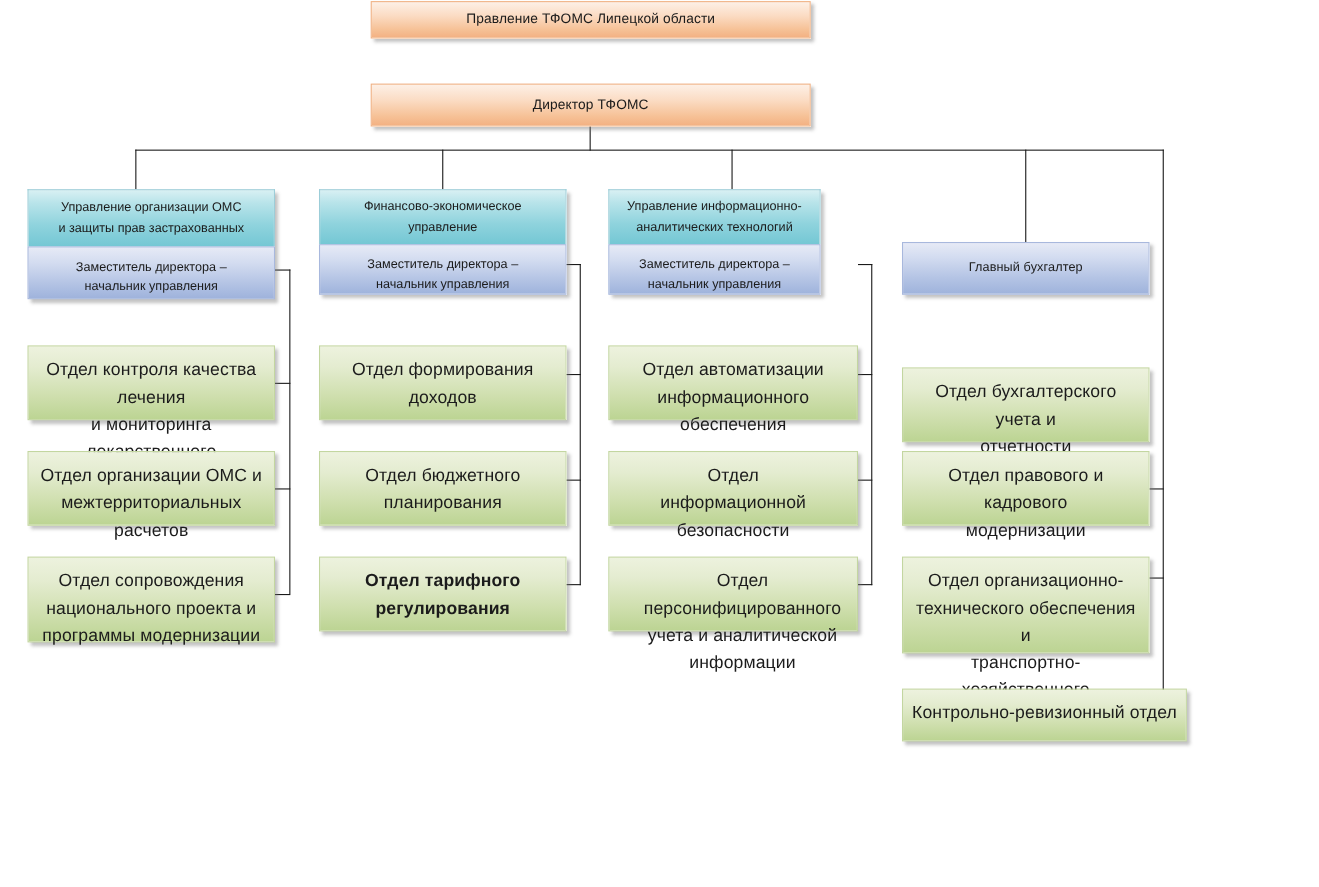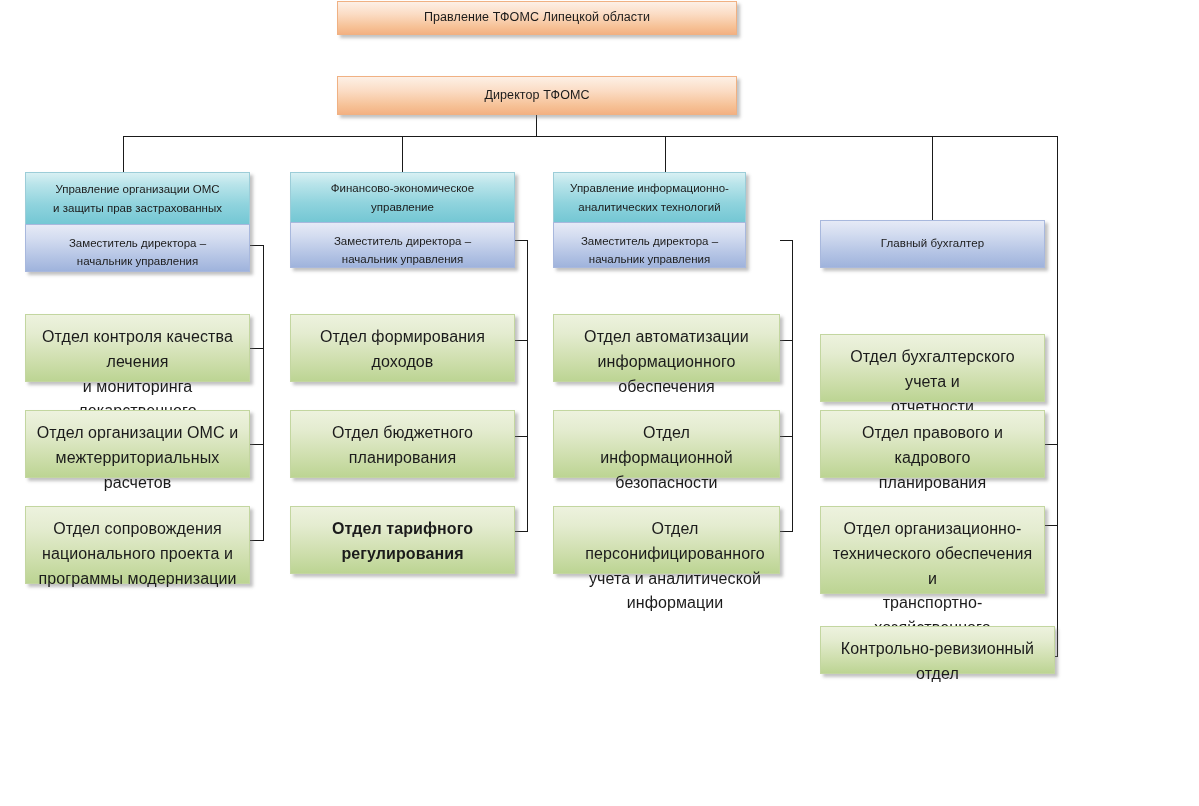--- a/index.html
+++ b/index.html
@@ -202,25 +202,25 @@
   <div class="box blue-solo shadow" style="left:820px;top:220px;width:225px;height:48px;">
     <span class="txt">Главный бухгалтер</span>
   </div>
 
   <div class="box green shadow" style="left:820px;top:314px;width:225px;height:68px;margin-top:20px;">
     <span class="txt" style="white-space: pre-line;">Отдел бухгалтерского учета и
 отчетности</span>
   </div>
   <div class="box green shadow" style="left:820px;top:410px;width:225px;height:68px;">
     <span class="txt" style="white-space: pre-line;">Отдел правового и кадрового
-планирования</span>
+модернизации</span>
   </div>
   <div class="box green shadow" style="left:820px;top:506px;width:225px;height:88px;">
     <span class="txt" style="white-space: pre-line;">Отдел организационно-
 технического обеспечения и
 транспортно-хозяйственного
 обслуживания</span>
   </div>
-  <div class="box green shadow" style="left:820px;top:626px;width:235px;height:48px;">
+  <div class="box green shadow" style="left:820px;top:626px;width:259px;height:48px;">
     <span class="txt">Контрольно-ревизионный отдел</span>
   </div>
 
 </div>
 
 </body></html>

